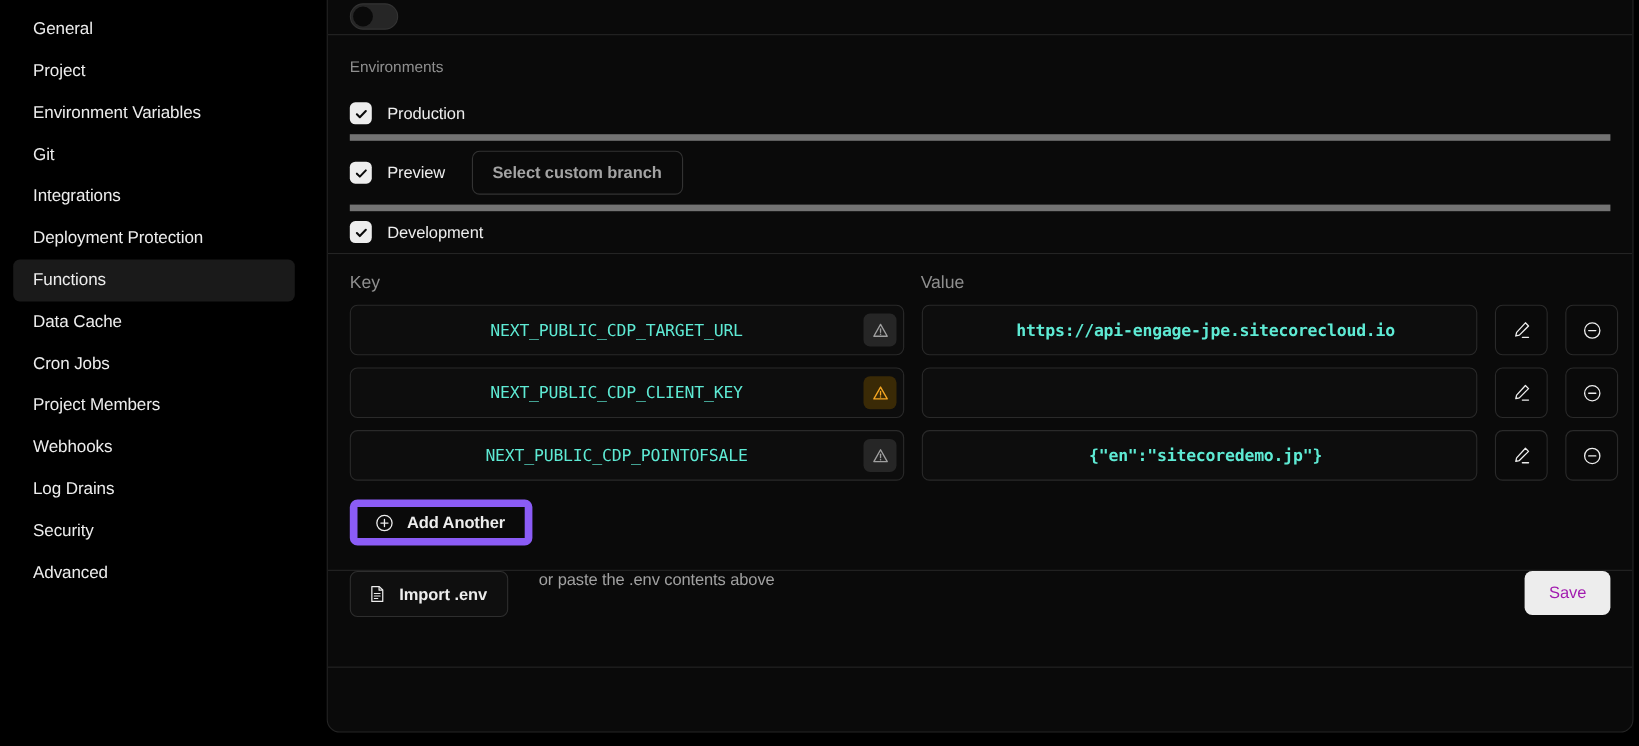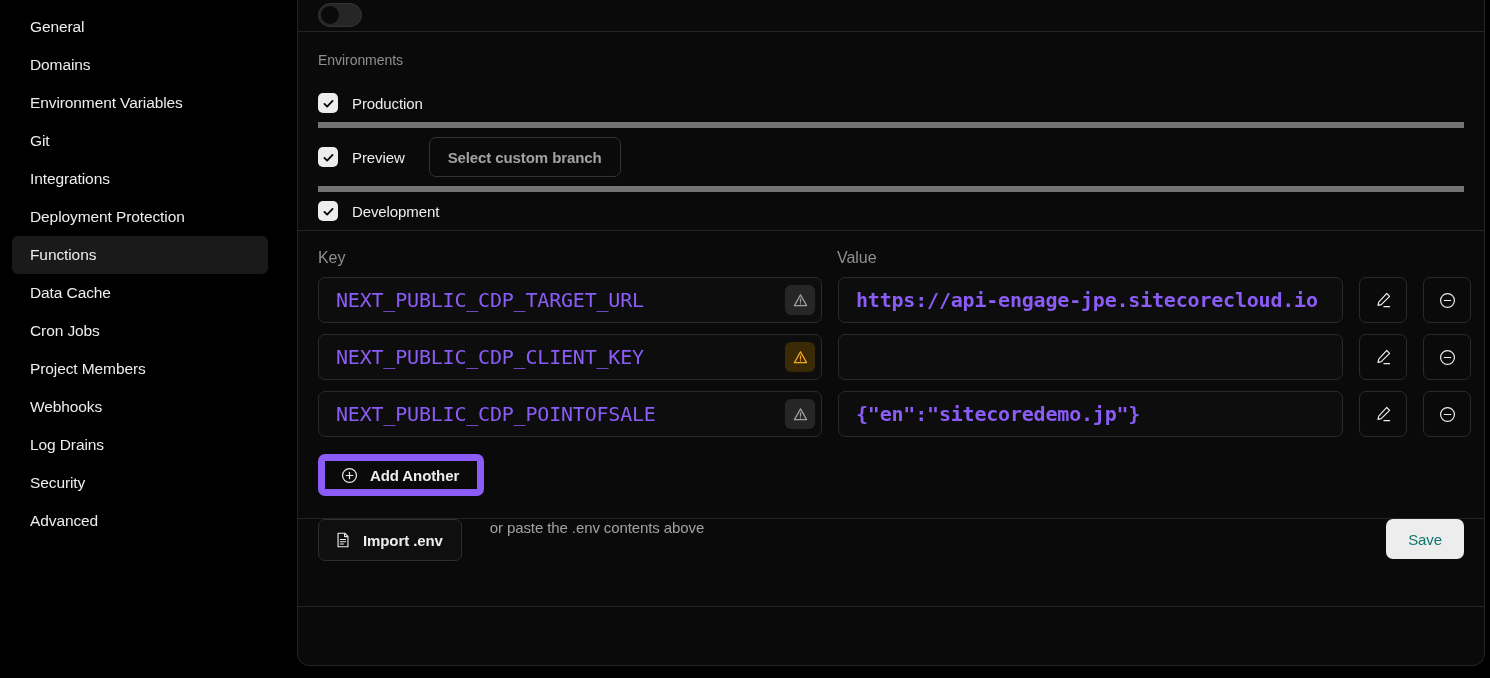--- a/index.html
+++ b/index.html
@@ -191,26 +191,27 @@
     background: #0d0d0d;
     display: flex;
     align-items: center;
     padding: 0 6px 0 17px;
   }
   .field.key-field { width: 504px; flex: none; }
   .field.val-field { width: 505px; flex: none; font-weight: bold; }
 
   .field-text {
     flex: 1;
-    color: #8b5cf6;
+    color: #5eead4;
     font-family: "DejaVu Sans Mono", monospace;
-    font-size: 20px;
+    font-size: 15px;
     letter-spacing: -0.2px;
     white-space: nowrap;
     overflow: hidden;
+    text-align: center;
   }
 
   .warn {
     width: 30px;
     height: 30px;
     border-radius: 6px;
     flex: none;
     display: flex;
     align-items: center;
     justify-content: center;
@@ -282,21 +283,21 @@
     letter-spacing: -0.1px;
   }
 
   .save-btn {
     margin-left: auto;
     height: 40px;
     padding: 0 22px;
     border: none;
     border-radius: 7px;
     background: #ededed;
-    color: #0f766e;
+    color: #a21caf;
     font-family: "Liberation Sans", sans-serif;
     font-size: 15px;
     letter-spacing: -0.1px;
     cursor: pointer;
   }
 
   .footer-bottom-line {
     height: 1px;
     background: #242424;
     width: 100%;
@@ -305,21 +306,21 @@
 </head>
 <body>
 
 <div id="root">
 
   <nav class="sidebar">
     <div class="nav-item">
       <span>General</span>
     </div>
     <div class="nav-item">
-      <span>Domains</span>
+      <span>Project</span>
     </div>
     <div class="nav-item">
       <span>Environment Variables</span>
     </div>
     <div class="nav-item">
       <span>Git</span>
     </div>
     <div class="nav-item">
       <span>Integrations</span>
     </div>

